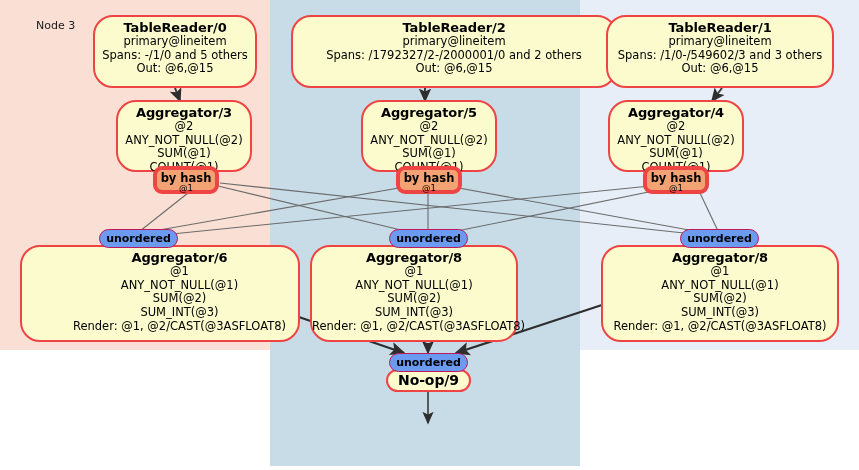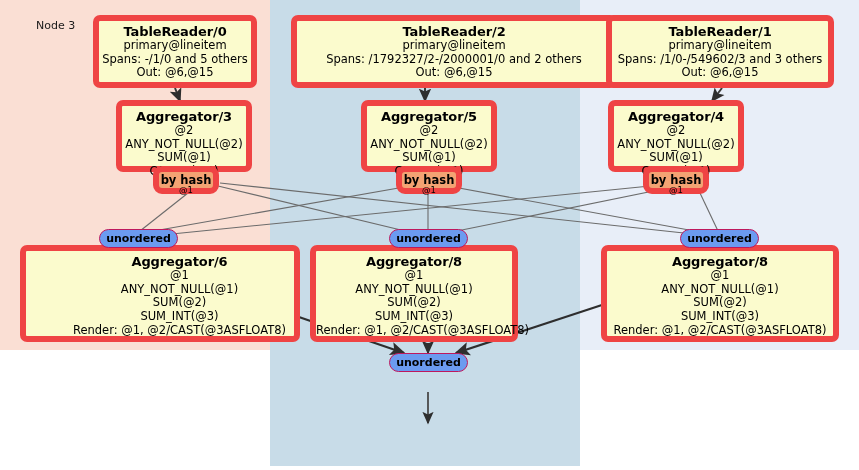--- a/index.html
+++ b/index.html
@@ -38,22 +38,22 @@
     left: 0; top: 0;
     width: 859px; height: 470px;
     pointer-events: none;
   }
 
   
   .proc-box {
     position: absolute;
     box-sizing: border-box;
     background: #fbfbcd;
-    border: 6px solid #ef4444;
-    border-radius: 7px;
+    border: 2px solid #ef4444;
+    border-radius: 20px;
     text-align: center;
     color: #000000;
     line-height: 1.18;
     padding-top: 3px;
   }
   .proc-title {
     font-weight: bold;
     font-size: 13px;
     display: block;
     letter-spacing: -0.1px;
@@ -71,21 +71,21 @@
     padding-top: 0;
   }
   .proc-box.compact .proc-title { font-size: 14px; }
 
   
   .badge {
     position: absolute;
     box-sizing: border-box;
     border-radius: 10px;
     text-align: center;
-    border: 6px solid #ef4444;
+    border: 4px solid #ef4444;
     color: #000;
     z-index: 5;
   }
   .badge-hash {
     background: #f3a373;
     border-radius: 9px;
     padding-top: 2px;
   }
   .badge-hash .b-main {
     display: block;
@@ -261,15 +261,18 @@
     <span class="proc-line">ANY_NOT_NULL(@1)</span>
     <span class="proc-line">SUM(@2)</span>
     <span class="proc-line">SUM_INT(@3)</span>
     <span class="proc-line">Render: @1, @2/CAST(@3ASFLOAT8)</span>
   </div>
 
   <div class="badge badge-unordered" style="left:389px; top:353px; width:79px; height:19px;">
     <span class="b-main">unordered</span>
   </div>
 
+  <div class="proc-box compact" style="left:386px; top:369px; width:85px; height:23px;">
+    <span class="proc-title">No-op/9</span>
+  </div>
 
 
 </div>
 
 </body></html>

